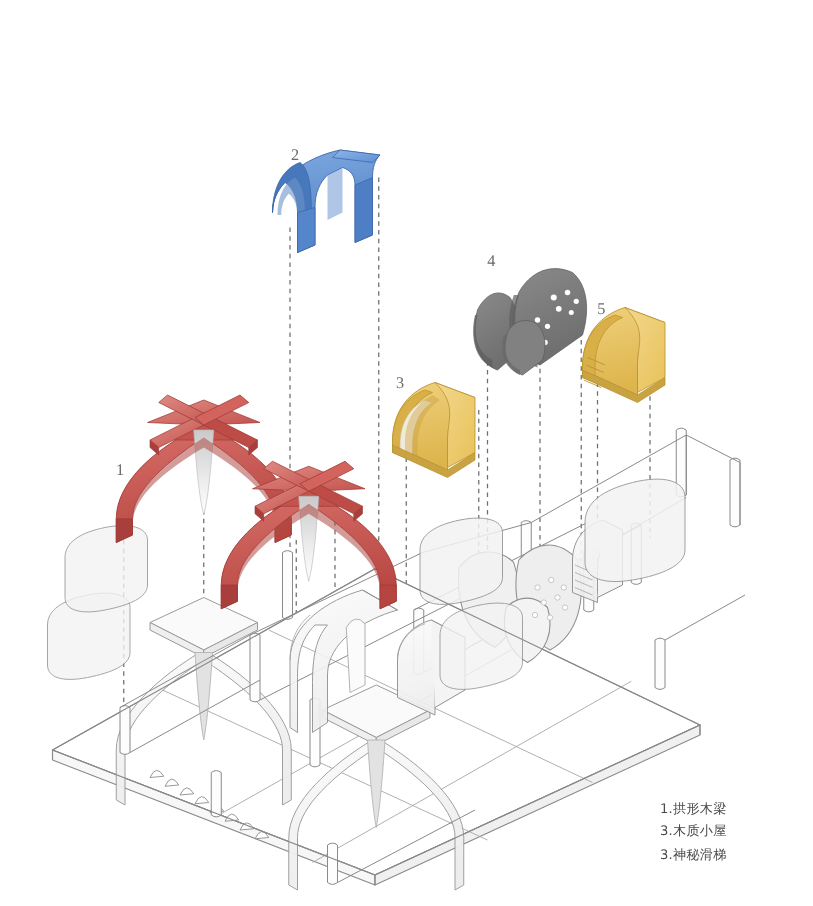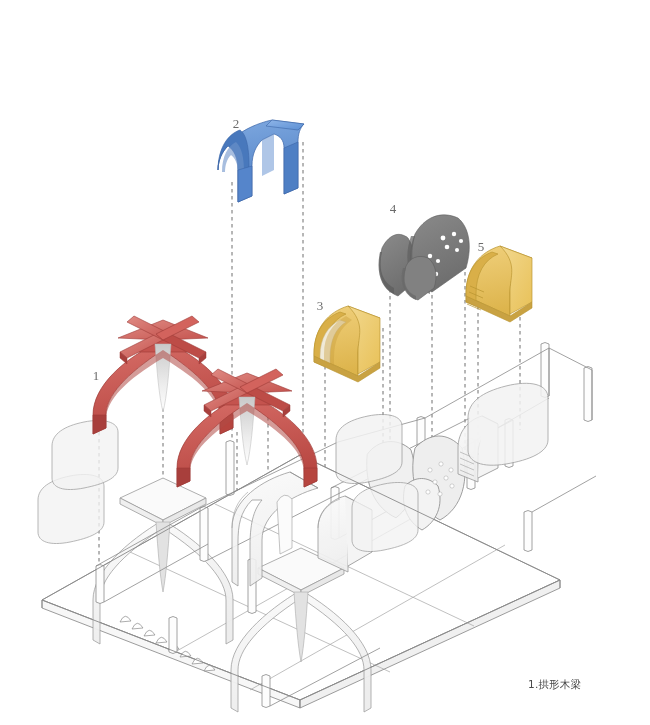--- a/index.html
+++ b/index.html
@@ -429,15 +429,17 @@
     <text class="callout-num" x="236" y="128" text-anchor="middle">2</text>
     <text class="callout-num" x="320" y="310" text-anchor="middle">3</text>
     <text class="callout-num" x="393" y="213" text-anchor="middle">4</text>
     <text class="callout-num" x="481" y="251" text-anchor="middle">5</text>
   </g>
 
 </svg>
 
 <div class="legend">
   <div class="legend-item">1.拱形木梁</div>
+  <div class="legend-item">3.木质小屋</div>
+  <div class="legend-item">3.神秘滑梯</div>
 </div>
 
 </div>
 
 </body></html>

